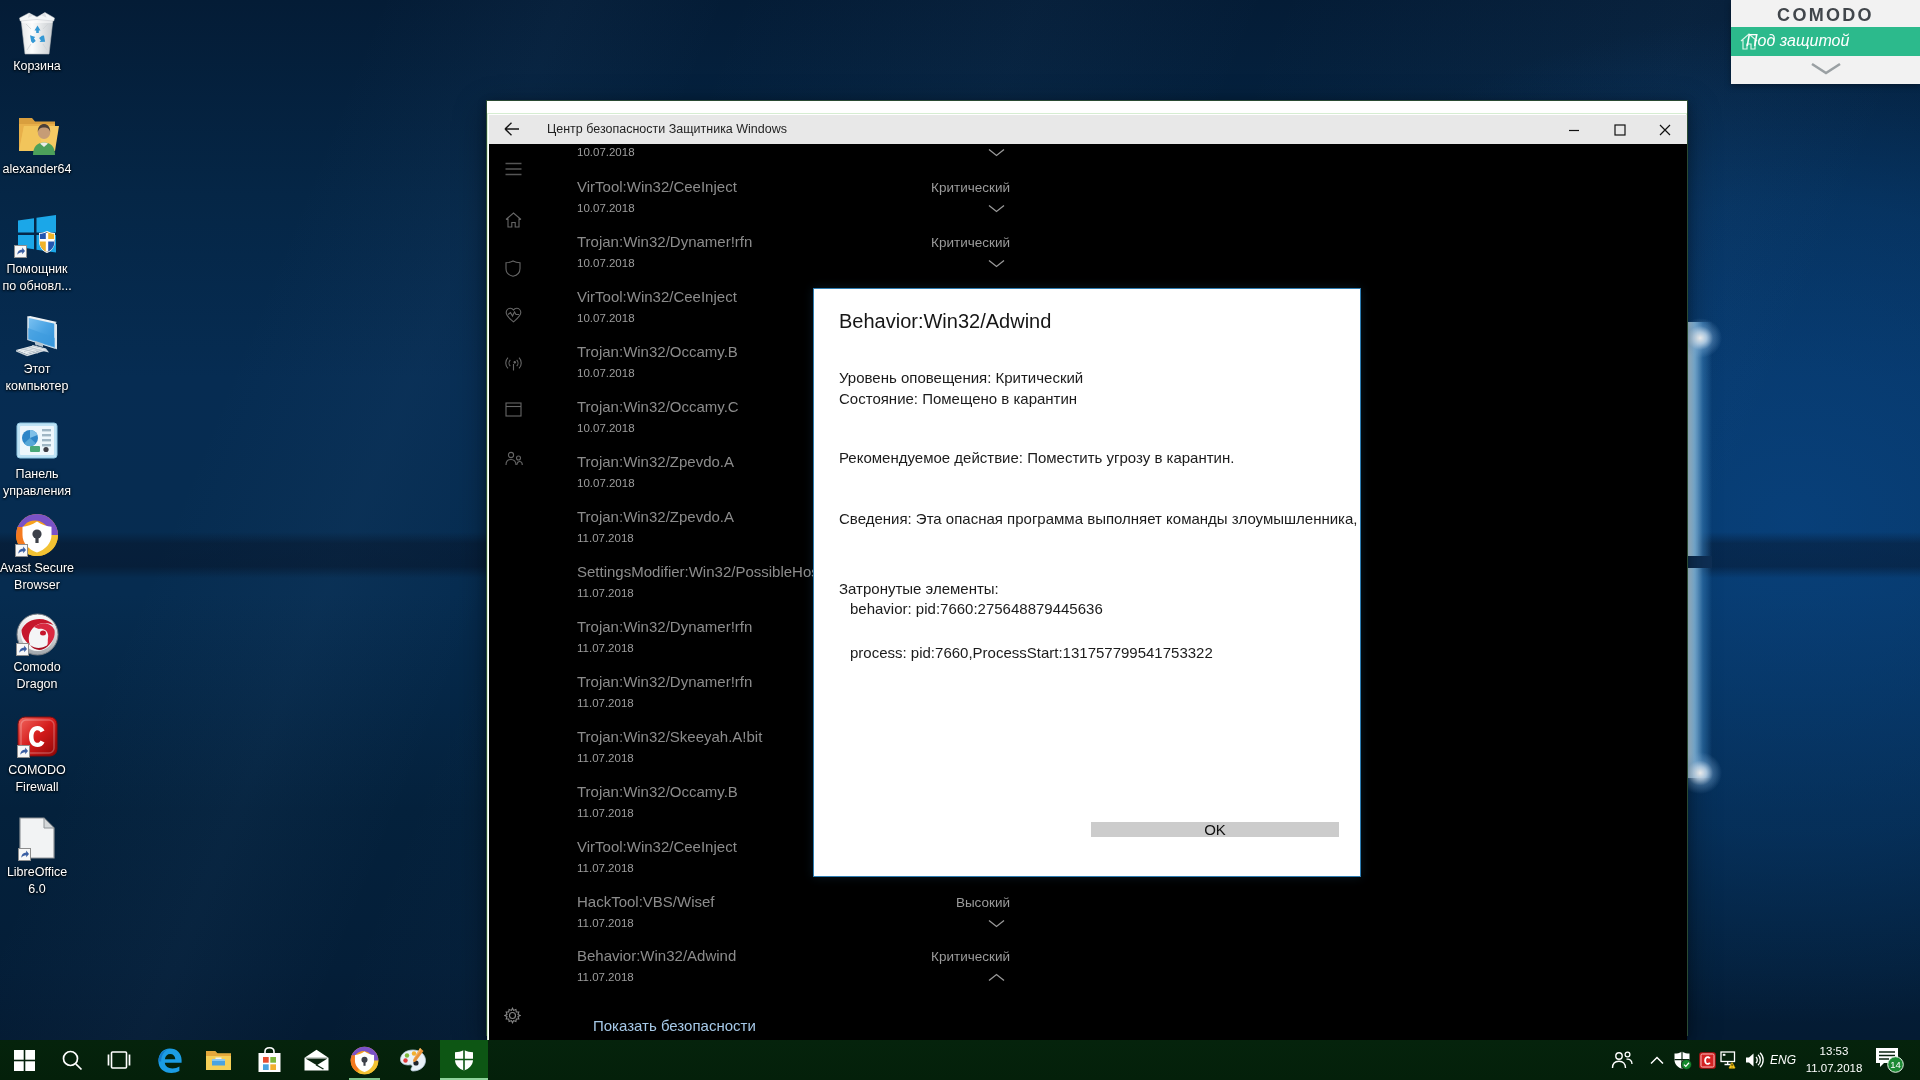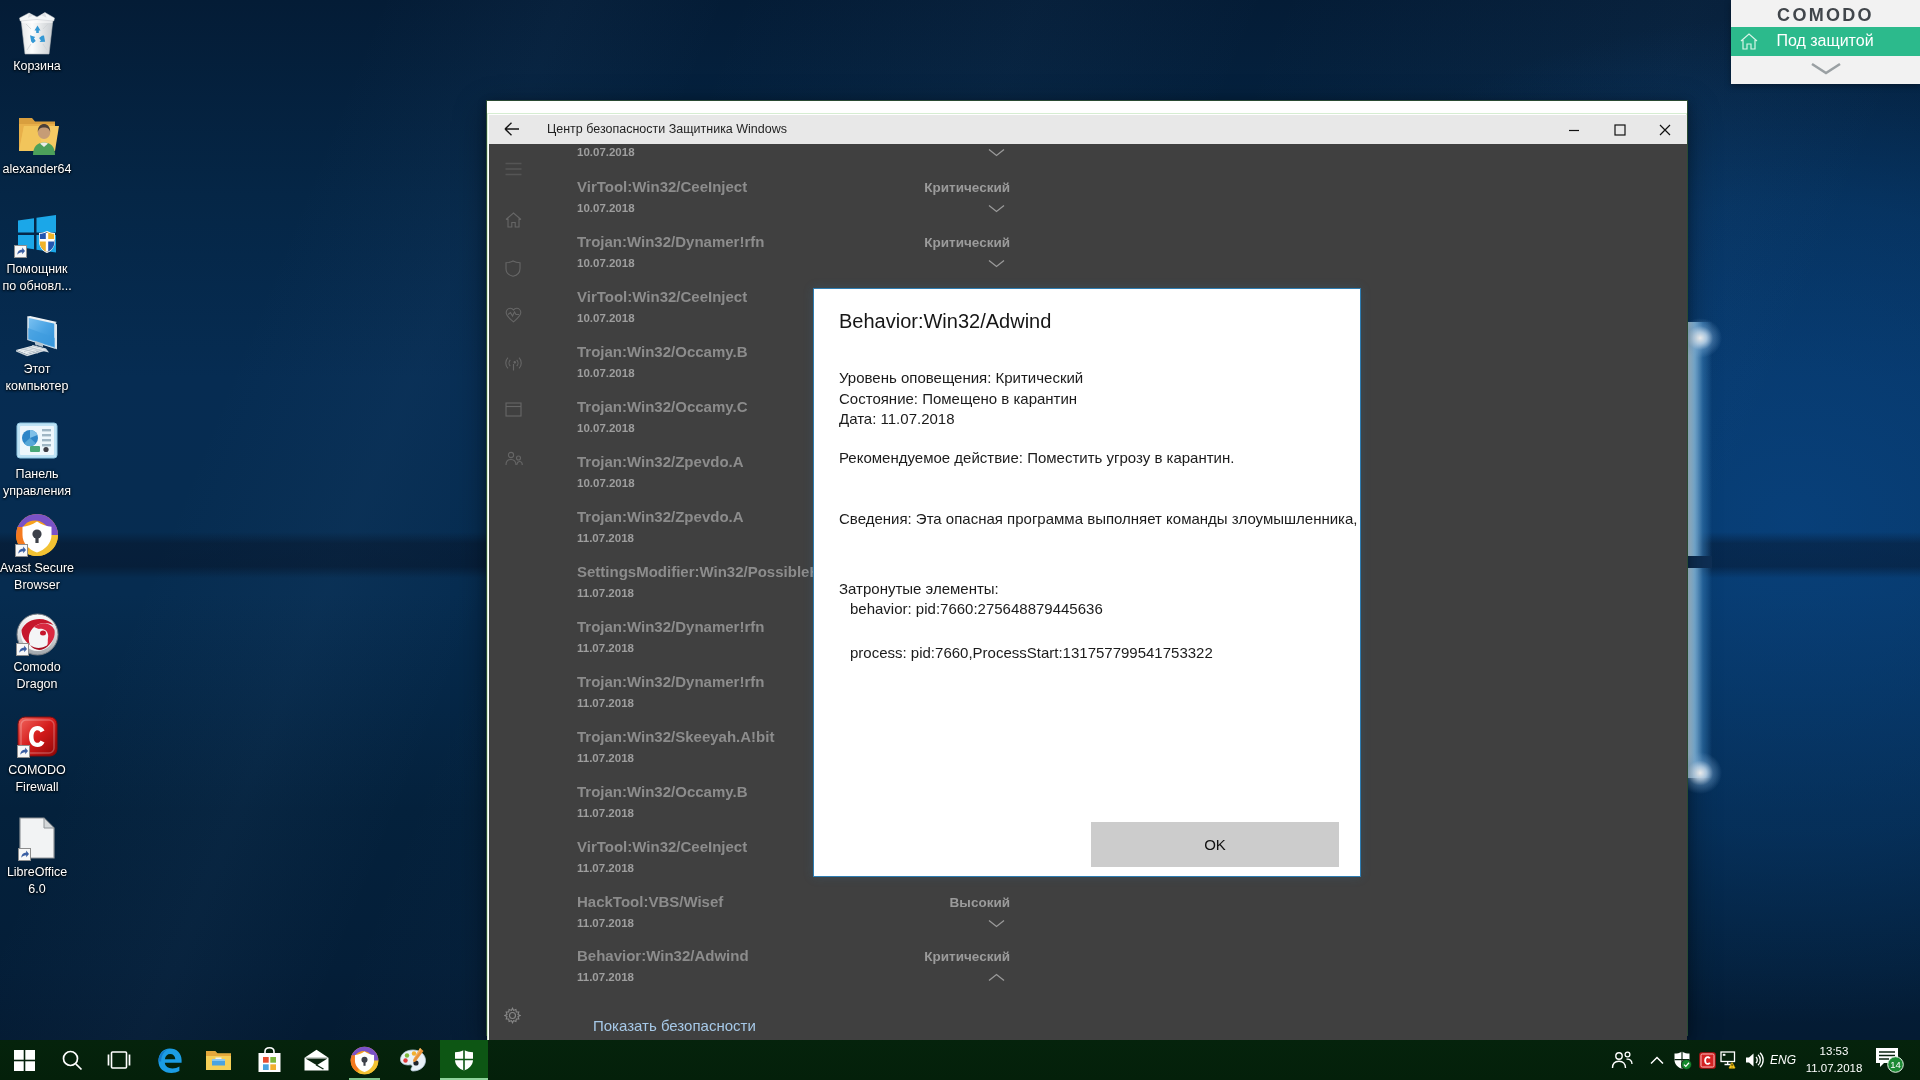--- a/index.html
+++ b/index.html
@@ -47,48 +47,48 @@
 #clock .t{margin-top:6px;}
 #clock .d{margin-top:5px;}
 #eng{position:absolute;left:1768px;top:1040px;width:30px;height:40px;color:#fff;font-size:12px;
  display:flex;align-items:center;justify-content:center;font-style:italic;}
 
 #cw{position:absolute;left:1731px;top:0;width:189px;height:84px;background:#f2f2f2;box-shadow:0 2px 6px rgba(0,0,0,.35);}
 #cw .logo{margin-top:5px;text-align:center;font-size:18px;font-weight:bold;color:#41464b;
  letter-spacing:2.3px;}
 #cw .band{position:absolute;left:0;top:27px;width:189px;height:29px;background:#2cba8c;
  color:#fff;font-size:16px;}
-#cw .band .txt{position:absolute;left:15px;top:5px;width:158px;text-align:center;}
+#cw .band .txt{position:absolute;left:15px;top:5px;width:158px;text-align:left;font-style:italic;}
 #cw .chev{position:absolute;left:79px;top:62px;}
 
 #win{position:absolute;left:486px;top:100px;width:1202px;height:936px;
  background:#fff;border:1px solid #2a4a33;box-shadow:0 10px 30px rgba(0,0,0,.38),0 2px 8px rgba(0,0,0,.28);}
 #win .inner{position:absolute;left:0;top:0;width:1200px;height:934px;border:1px solid #d6edd2;background:#fff;margin-top:12px;}
 #titlebar{position:absolute;left:1px;top:1px;width:1198px;height:29px;background:#e8e8e8;}
 #titlebar .title{position:absolute;left:58px;top:7px;font-size:12.5px;color:#1f1f1f;}
 #titlebar .back{position:absolute;left:15px;top:7px;}
 .wbtn{position:absolute;top:0;width:46px;height:29px;display:flex;align-items:center;justify-content:center;}
 
-#list{position:absolute;left:1px;top:30px;width:1198px;height:904px;background:#404040;overflow:hidden;font-weight:bold;}
+#list{position:absolute;left:1px;top:30px;width:1198px;height:904px;background:#000000;overflow:hidden;}
 .row{position:absolute;left:88px;width:820px;}
 .row .nm{position:absolute;left:0;top:0;font-size:15px;color:#8c8c8c;white-space:nowrap;}
 .row .dt{position:absolute;left:0;top:24px;font-size:11.5px;color:#9e9e9e;}
 .row .lv{position:absolute;left:173px;top:2px;width:260px;text-align:right;font-size:13.5px;color:#9b9b9b;}
 .row .ch{position:absolute;left:411px;top:26px;}
 
 .sb{position:absolute;}
 
 #showdet{position:absolute;left:105px;top:903px;font-size:15px;color:#a6c9e8;}
 
 #dlg{position:absolute;left:813px;top:288px;width:548px;height:589px;background:#fff;
  border:1px solid #2e7db2;box-shadow:0 0 10px rgba(46,125,178,.18);}
 #dlg .ttl{position:absolute;left:25px;top:21px;font-size:20px;color:#161616;}
 #dlg .b{position:absolute;left:25px;font-size:15px;color:#1b1b1b;white-space:nowrap;width:521px;overflow:hidden;}
 #dlg .lnk{color:#0066cc;}
-#dlg #okbtn{position:absolute;left:277px;top:533px;width:248px;height:45px;background:#cccccc;
+#dlg #okbtn{position:absolute;left:277px;top:533px;width:248px;height:15px;background:#cccccc;
  font-size:15px;color:#111;display:flex;align-items:center;justify-content:center;}
 </style>
 </head>
 <body>
 <div id="desktop">
  <div class="wp" id="wpbase"></div>
  <div class="wp" id="wpbeam1"></div>
  <div class="wp" id="wpband"></div>
  <div class="wp" id="logoedge">
       <div class="fill"></div>
@@ -459,21 +459,20 @@
           </svg>
 </div>
   <div id="showdet">Показать безопасности</div>
   </div>
  </div>
 
  <div id="dlg">
   <div class="ttl">Behavior:Win32/Adwind</div>
   <div class="b" style="top:100.5px;">Состояние: Помещено в карантин</div>
   <div class="b" style="top:80px;">Уровень оповещения: Критический</div>
-  <div class="b" style="top:121px;">Дата: 11.07.2018</div>
   <div class="b" style="top:160px;">Рекомендуемое действие: Поместить угрозу в карантин.</div>
   <div class="b" style="top:220.5px;">Сведения: Эта опасная программа выполняет команды злоумышленника, подключенного к удаленному серверу.</div>
   <div class="b" style="top:291px;">Затронутые элементы:</div>
   <div class="b" style="top:311px;left:36px;">behavior: pid:7660:275648879445636</div>
   <div class="b" style="top:355px;left:36px;">process: pid:7660,ProcessStart:131757799541753322</div>
   <div id="okbtn">OK</div>
  </div>
 
  <div id="cw">
   <div class="logo">COMODO</div>

